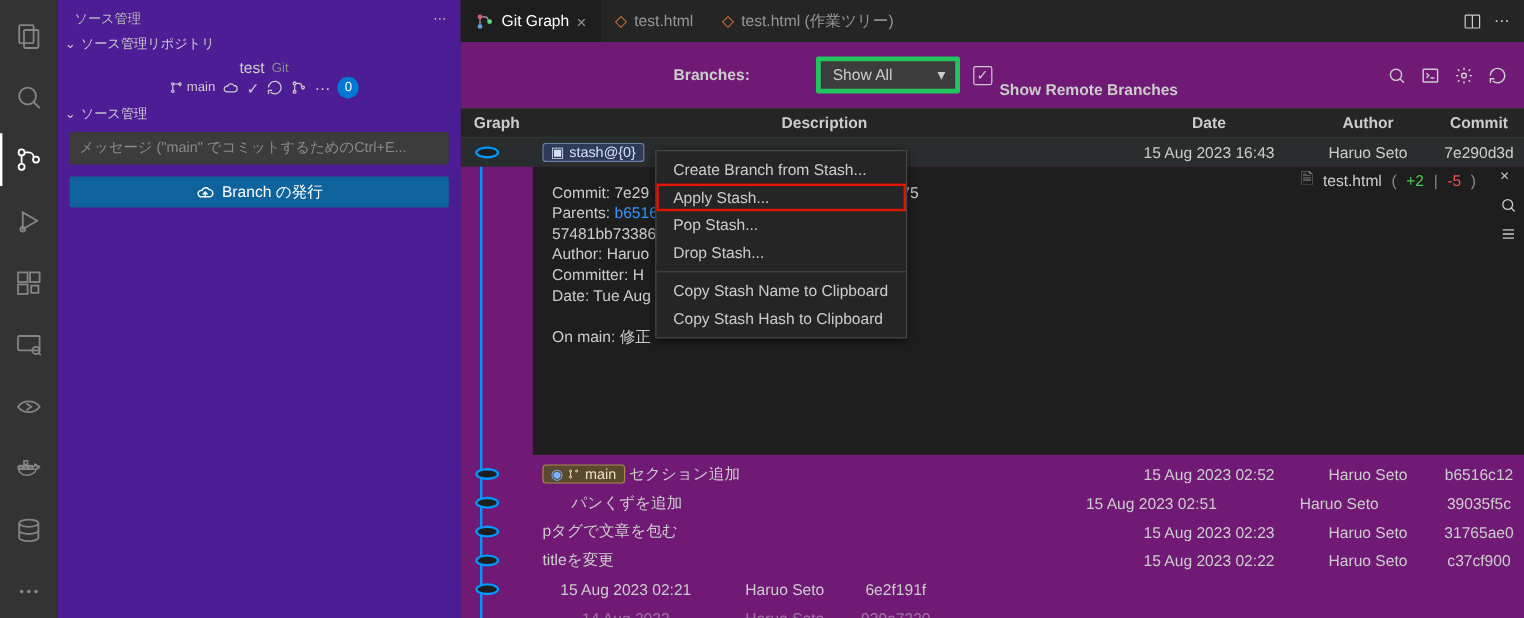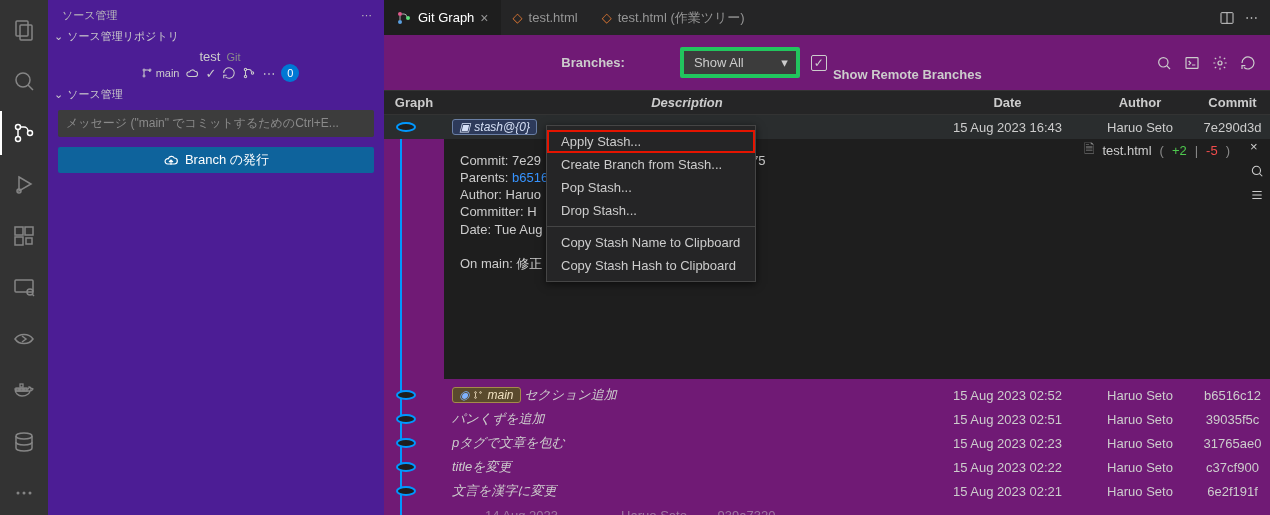--- a/index.html
+++ b/index.html
@@ -30,21 +30,21 @@
 .toolbar .spacer { flex:1; }
 .toolbar .label { font-weight:600; }
 .branches-select { background:#3c3c3c; color:#cccccc; padding:4px 30px 4px 10px; border:4px solid #22c55e; border-radius:2px; position:relative; min-width:120px;margin-left:44px; }
 .branches-select::after { content:"▾"; position:absolute; right:8px; color:#cccccc; }
 .checkbox-wrap { display:flex; align-items:center; gap:6px; }
 .checkbox { width:16px; height:16px; border:1px solid #cccccc; display:flex; align-items:center; justify-content:center; font-size:12px; color:#cccccc; border-radius:2px; }
 .tb-icons { display:flex; gap:12px; color:#cccccc; }
 .table-head { display:flex; background:#252526; color:#cccccc; font-weight:600; border-top:1px solid #333; border-bottom:1px solid #333; }
 .table-head > div { padding:4px 8px; }
 .col-graph{width:60px;text-align:center;}
-.col-desc{flex:1;font-style:italic;}
+.col-desc{flex:1;}
 .col-date{width:155px;text-align:center;}
 .col-author{width:110px;text-align:center;}
 .col-commit{width:75px;text-align:center;}
 .graph-body { position:relative; flex:1; overflow:hidden; }
 .commit-row { display:flex; align-items:center; height:24px; color:#cccccc; }
 .commit-row.selected { background:#2a2d2e; }
 .commit-row > div { padding:0 8px; white-space:nowrap; overflow:hidden; text-overflow:ellipsis; }
 .graph-line { position:absolute; left:16px; width:2px; background:#0098ff; }
 .dot { width:10px; height:10px; border-radius:50%; background:#1e1e1e; border:2px solid #0098ff; position:absolute; left:12px; }
 .stash-tag { background:#2d3a5a; border:1px solid #6a7fa5; color:#d6e0f5; border-radius:3px; padding:0 6px; display:inline-flex; align-items:center; gap:4px; font-size:12px; }
@@ -294,20 +294,21 @@
               <span>stash@{0}</span>
             </span></div>
         <div class="col-date">15 Aug 2023 16:43</div>
         <div class="col-author">Haruo Seto</div>
         <div class="col-commit">7e290d3d</div>
       </div>
 
       <div class="detail-panel">
         <div class="row"><span class="k">Commit:</span> <span>7e29</span><span style="visibility:hidden;">xxxxxxxxxxxxxxxxxxxxxxxxxxxxx</span><span>2b075</span></div>
         <div class="row"><span class="k">Parents:</span> <a href="#">b6516</a><span style="visibility:hidden;">xxxxxxxxxxxxxxxxxxxxxxxxx</span><a href="#">fd5</a>,</div>
+        <div class="row">57481bb73386</div>
         <div class="row"><span class="k">Author:</span> <span>Haruo</span></div>
         <div class="row"><span class="k">Committer:</span> <span>H</span></div>
         <div class="row"><span class="k">Date:</span> <span>Tue Aug</span><span style="visibility:hidden;">xxxxxxxxxxxxxxxxxxxxxxxxxxxx</span><span>準時)</span></div>
         <div class="row" style="margin-top:16px;">On main: 修正</div>
 
         <div class="detail-file">
           <span style="color:#8a8a8a;">🗎</span>
           <span>test.html</span>
           <span style="color:#8a8a8a;">(</span>
             <span class="plus">+2</span>
@@ -327,22 +328,22 @@
               <svg width="14" height="14" viewBox="0 0 24 24" fill="none" stroke="currentColor" stroke-width="1.8">
                 <line x1="4" y1="6" x2="20" y2="6"></line>
                 <line x1="4" y1="12" x2="20" y2="12"></line>
                 <line x1="4" y1="18" x2="20" y2="18"></line>
               </svg>
             </span>
         </div>
       </div>
 
       <div class="context-menu" style="top:10px; left:162px;">
+        <div class="item">Create Branch from Stash...</div>
         <div class="item highlight">Apply Stash...</div>
-        <div class="item">Create Branch from Stash...</div>
         <div class="item">Pop Stash...</div>
         <div class="item">Drop Stash...</div>
         <div class="sep"></div>
         <div class="item">Copy Stash Name to Clipboard</div>
         <div class="item">Copy Stash Hash to Clipboard</div>
       </div>
 
       <div style="position:absolute;top:268px;left:0;right:0;">
         <div class="commit-row" style="position:relative;">
           <div class="dot" style="top:7px;"></div>
@@ -352,21 +353,21 @@
                     <circle cx="6" cy="6" r="2"></circle>
                     <circle cx="6" cy="18" r="2"></circle>
                     <circle cx="18" cy="6" r="2"></circle>
                     <path d="M6 8v8"></path>
                   </svg>
                 </span>main</span> <span>セクション追加</span></div>
           <div class="col-date">15 Aug 2023 02:52</div>
           <div class="col-author">Haruo Seto</div>
           <div class="col-commit">b6516c12</div>
         </div>
-        <div class="commit-row" style="position:relative;">
+        <div class="commit-row" style="position:relative;gap:24px;">
           <div class="dot" style="top:7px;"></div>
           <div class="col-graph"></div>
             <div class="col-desc">パンくずを追加</div>
           <div class="col-date">15 Aug 2023 02:51</div>
             <div class="col-author">Haruo Seto</div>
             <div class="col-commit">39035f5c</div>
         </div>
         <div class="commit-row" style="position:relative;">
           <div class="dot" style="top:7px;"></div>
           <div class="col-graph"></div>
@@ -379,21 +380,20 @@
           <div class="dot" style="top:7px;"></div>
           <div class="col-graph"></div>
             <div class="col-desc">titleを変更</div>
           <div class="col-date">15 Aug 2023 02:22</div>
             <div class="col-author">Haruo Seto</div>
             <div class="col-commit">c37cf900</div>
         </div>
         <div class="commit-row" style="position:relative;">
           <div class="dot" style="top:7px;"></div>
           <div class="col-graph"></div>
-            <div class="col-desc">文言を漢字に変更</div>
           <div class="col-date">15 Aug 2023 02:21</div>
             <div class="col-author">Haruo Seto</div>
             <div class="col-commit">6e2f191f</div>
         </div>
         <div class="commit-row" style="position:relative;opacity:0.5;">
           <div class="col-graph"></div>
           <div class="col-date">14 Aug 2023</div>
             <div class="col-author">Haruo Seto</div>
             <div class="col-commit">939a7320</div>
         </div>

